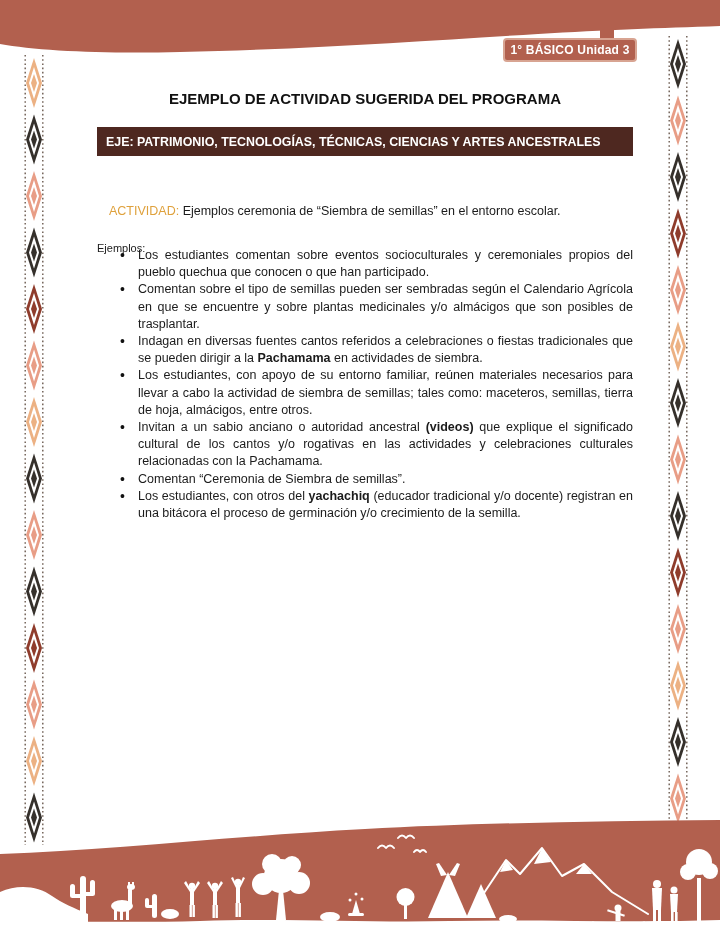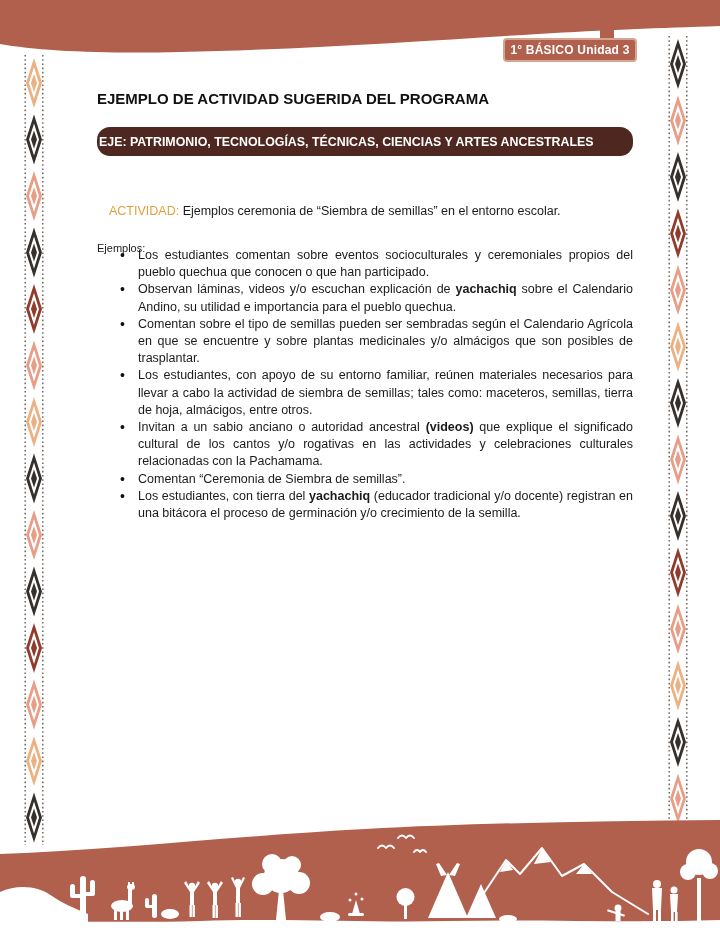--- a/index.html
+++ b/index.html
@@ -19,27 +19,27 @@
     color:#fff;font-size:12px;font-weight:bold;letter-spacing:.2px;
   }
   
   .textile-strip{position:absolute;width:20px;}
   .textile-left{left:24px;top:55px;height:790px;}
   .textile-right{left:668px;top:36px;height:809px;}
   
   .content{position:absolute;left:97px;top:0;width:536px;}
   .page-title{
     margin:0;position:absolute;top:90px;left:0;width:536px;
-    text-align:left;font-size:15px;font-weight:bold;color:#111;
+    text-align:center;font-size:15px;font-weight:bold;color:#111;
   }
   .eje-banner{
     position:absolute;top:127px;left:0;width:536px;height:29px;
     background:var(--eje_band,#4e2820);box-sizing:border-box;
-    display:flex;align-items:center;padding-left:2px;
-    color:#fff;font-size:12.4px;font-weight:bold;border-radius:13px;
+    display:flex;align-items:center;padding-left:9px;
+    color:#fff;font-size:12.4px;font-weight:bold;
   }
   .activity-line{
     position:absolute;top:190px;left:0;width:536px;
     font-size:12.5px;line-height:17px;
   }
   .activity-label{color:var(--activity_label,#dfa13c);margin-left:12px;}
   .examples-label{
     position:absolute;top:229px;left:0;font-size:11px;line-height:17px;
   }
   .example-list{
@@ -234,26 +234,26 @@
     </div>
 
     <p class="activity-line">
       <span class="activity-label">ACTIVIDAD:</span><span> Ejemplos ceremonia de “Siembra de semillas” en el entorno escolar.</span>
     </p>
 
     <p class="examples-label">Ejemplos:</p>
 
     <ul class="example-list">
       <li><span>Los estudiantes comentan sobre eventos socioculturales y ceremoniales propios del pueblo quechua que conocen o que han participado.</span></li>
-      <li><span>Observan láminas, videos y/o escuchan explicación de </span><b>yachachiq</b><span> sobre el Calendario Andino, su utilidad e importancia para el pueblo quechua.</span></li>
       <li><span>Comentan sobre el tipo de semillas pueden ser sembradas según el Calendario Agrícola en que se encuentre y sobre plantas medicinales y/o almácigos que son posibles de trasplantar.</span></li>
+      <li><span>Indagan en diversas fuentes cantos referidos a celebraciones o fiestas tradicionales que se pueden dirigir a la </span><b>Pachamama</b><span> en actividades de siembra.</span></li>
       <li><span>Los estudiantes, con apoyo de su entorno familiar, reúnen materiales necesarios para llevar a cabo la actividad de siembra de semillas; tales como: maceteros, semillas, tierra de hoja, almácigos, entre otros.</span></li>
       <li><span>Invitan a un sabio anciano o autoridad ancestral </span><b>(videos)</b><span> que explique el significado cultural de los cantos y/o rogativas en las actividades y celebraciones culturales relacionadas con la Pachamama.</span></li>
       <li><span>Comentan “Ceremonia de Siembra de semillas”.</span></li>
-      <li><span>Los estudiantes, con tierra del </span><b>yachachiq</b><span> (educador tradicional y/o docente) registran en una bitácora el proceso de germinación y/o crecimiento de la semilla.</span></li>
+      <li><span>Los estudiantes, con otros del </span><b>yachachiq</b><span> (educador tradicional y/o docente) registran en una bitácora el proceso de germinación y/o crecimiento de la semilla.</span></li>
     </ul>
   </div>
 
   <svg class="footer-illustration" viewBox="0 0 720 112" preserveAspectRatio="none" aria-hidden="true">
 
     <path style="fill:var(--terracotta,#b2604e)" d="M0,34 C110,30 235,16 365,9 C475,3 600,1 720,0 L720,112 L0,112 Z"></path>
 
     <g fill="#ffffff" stroke="none">
 
       <path d="M0,72 C18,64 38,66 52,76 C62,83 74,88 88,94 L88,112 L0,112 Z"></path>

